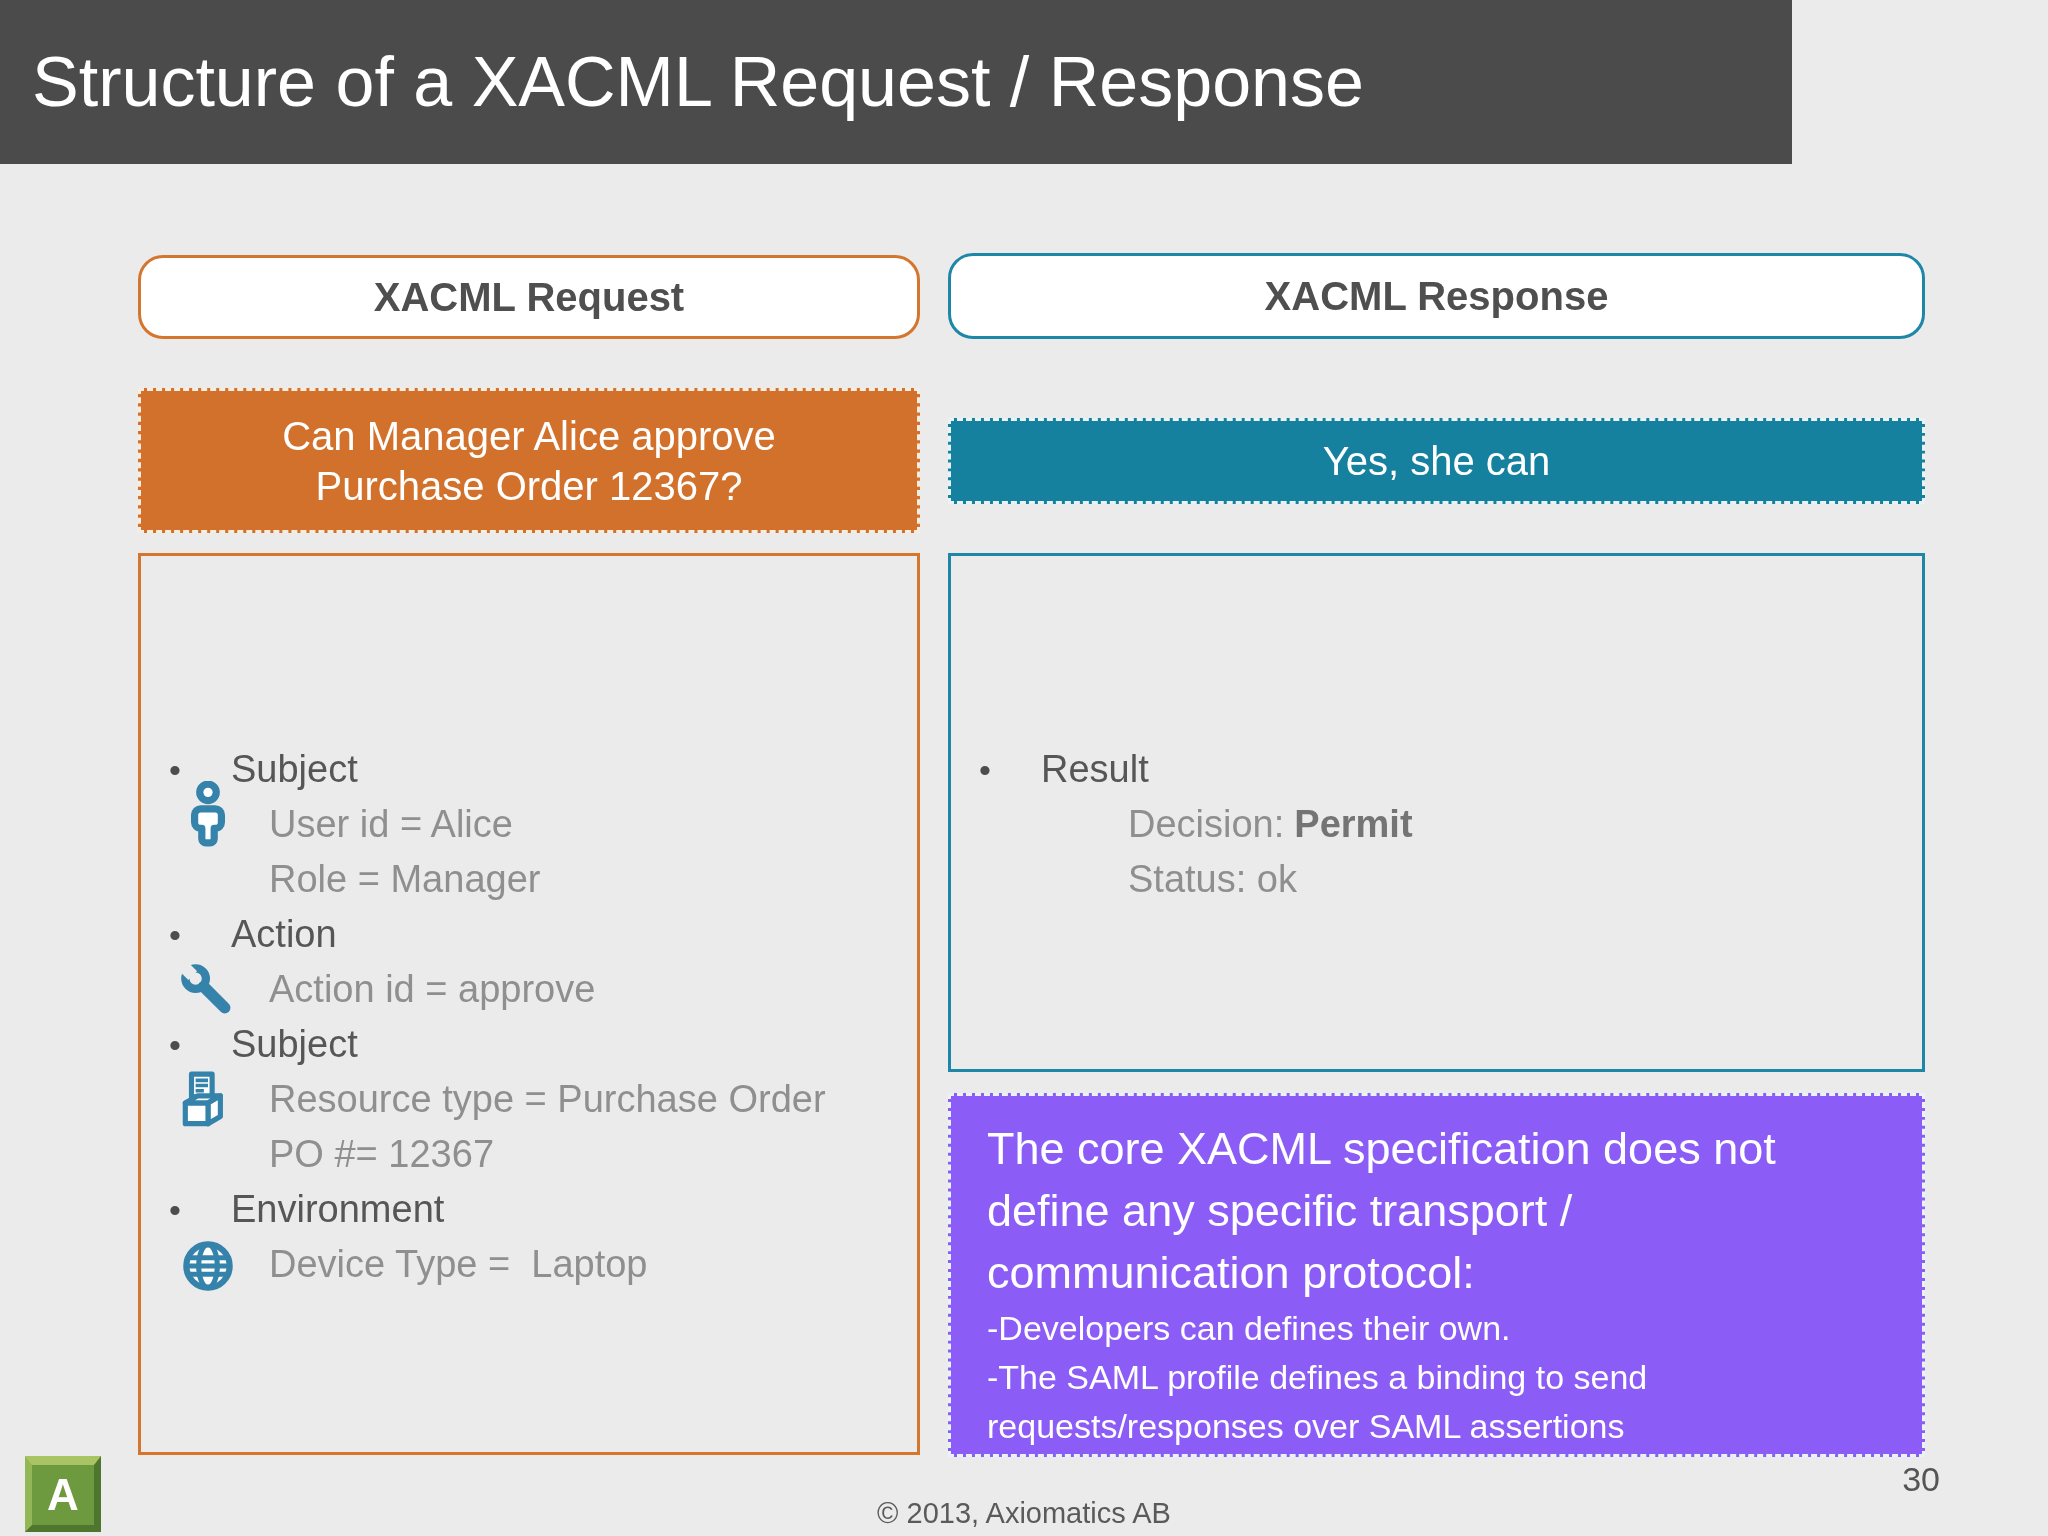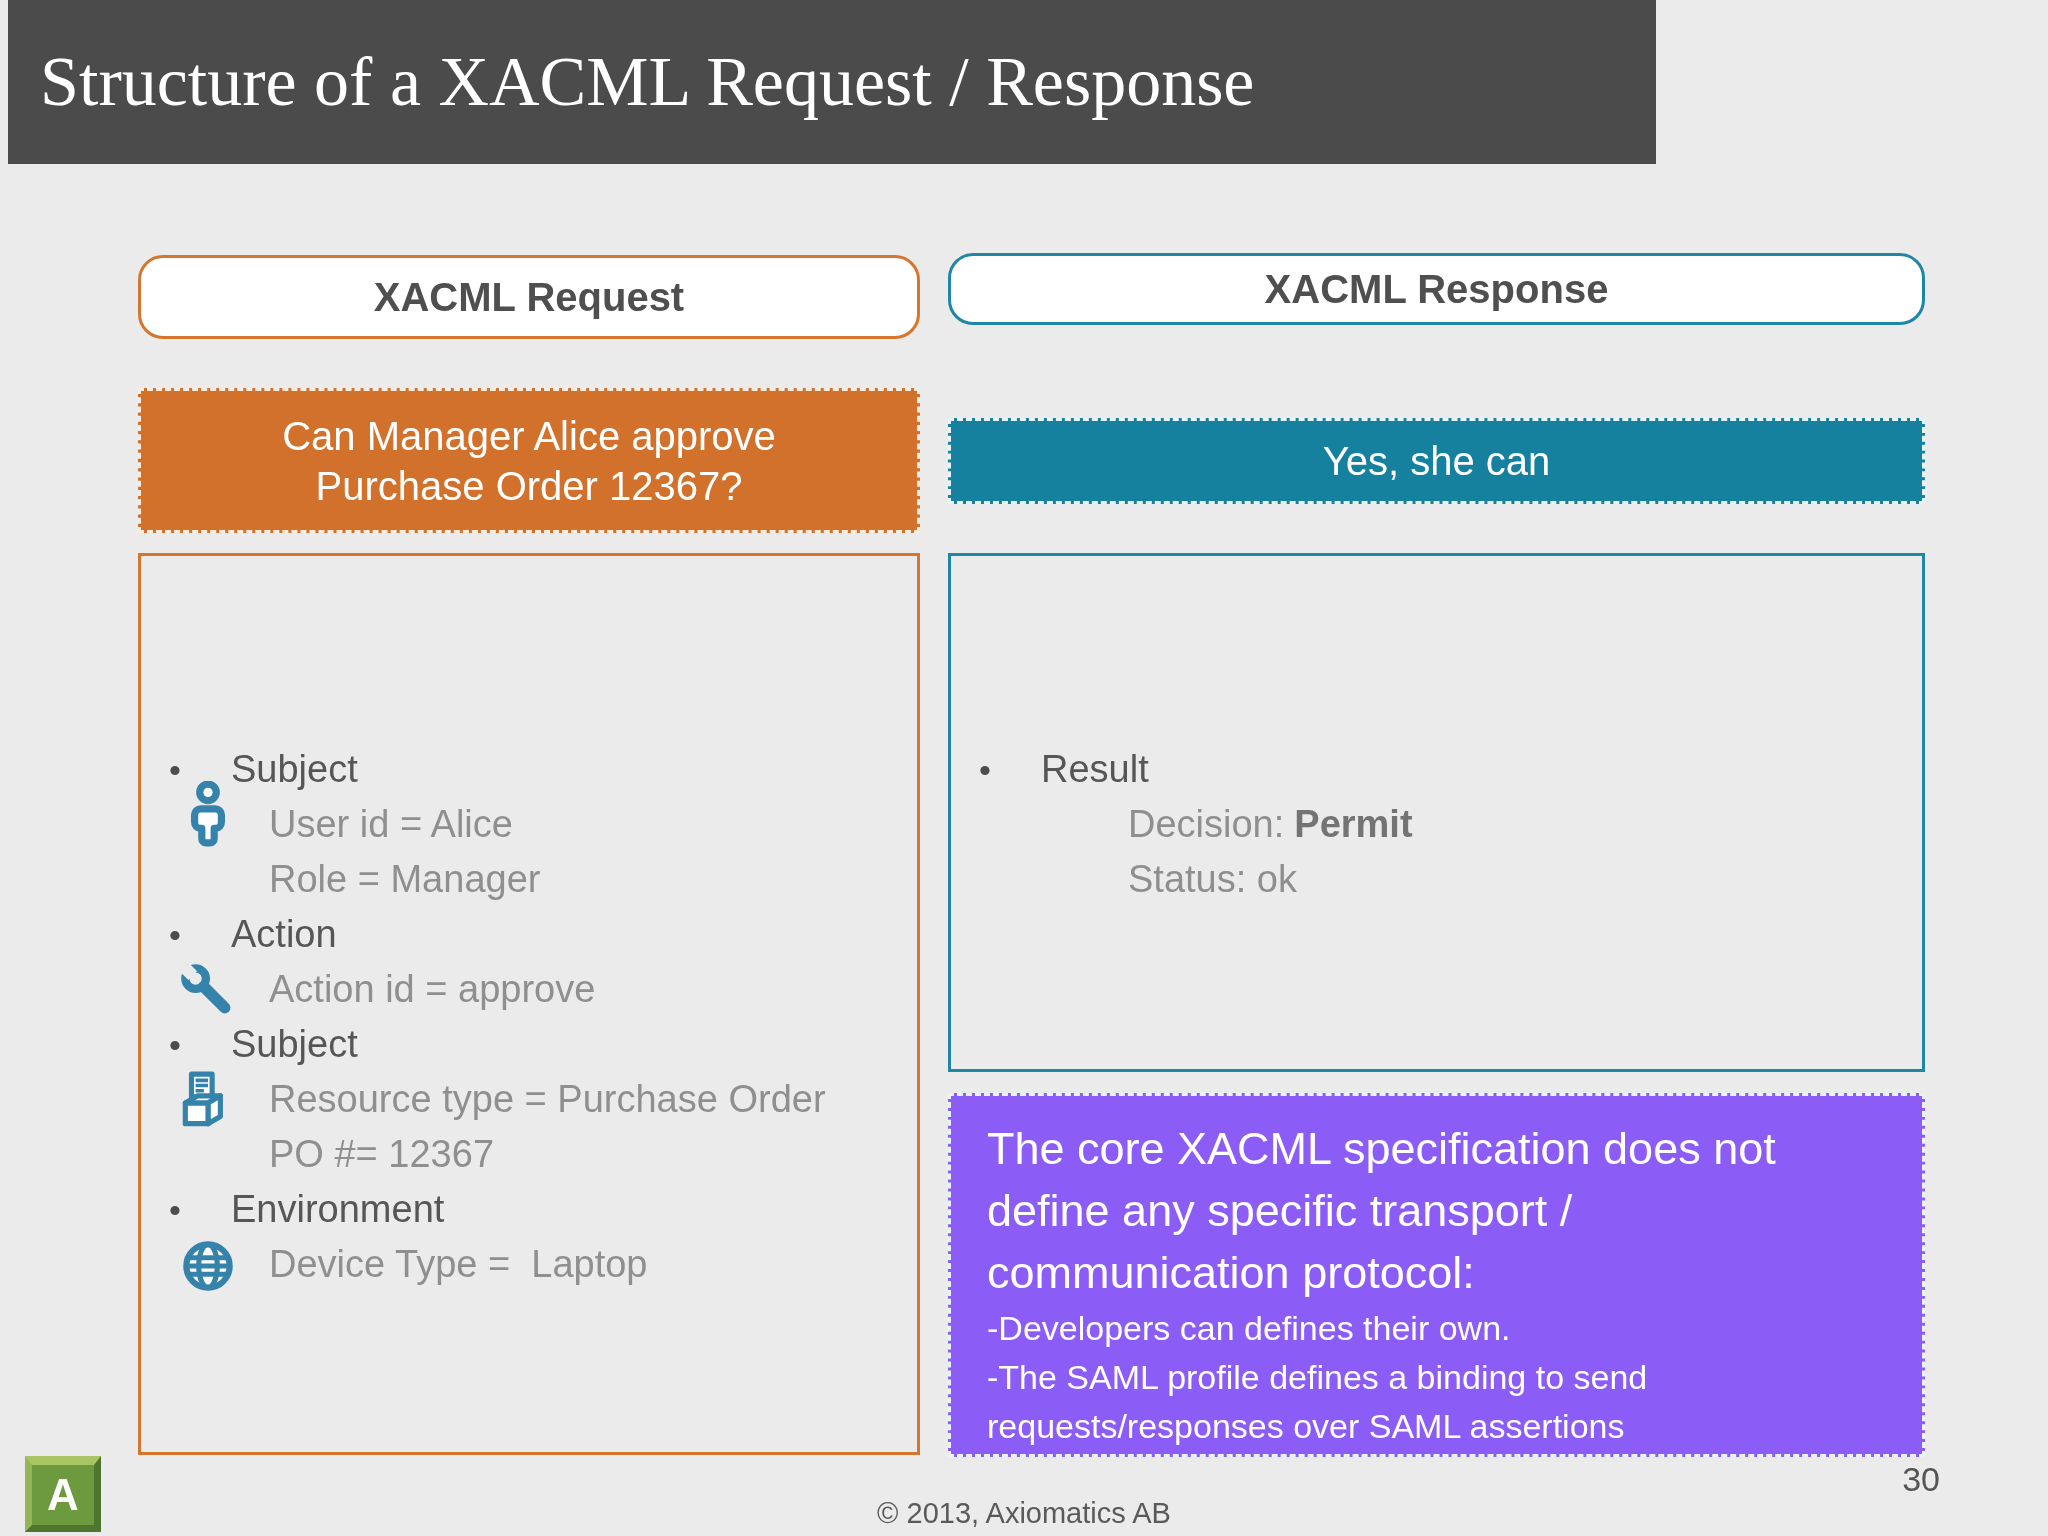--- a/index.html
+++ b/index.html
@@ -4,35 +4,34 @@
 <style>
   html,body{margin:0;padding:0;}
   body{
     width:2048px;height:1536px;position:relative;overflow:hidden;
     background:#ebebeb;
     font-family:"Liberation Sans", sans-serif;
   }
   *{box-sizing:border-box;}
 
   .header-bar{
-    position:absolute;left:8px;top:0;width:1648px;height:164px;
+    position:absolute;left:0;top:0;width:1792px;height:164px;
     background:#4b4b4b;
-    font-family:Liberation Serif, serif;
   }
   .slide-title{
     position:absolute;left:32px;top:50%;transform:translateY(-50%);
     color:#ffffff;font-size:70px;font-weight:400;white-space:nowrap;
   }
 
   .col-head{
     position:absolute;background:#ffffff;display:flex;align-items:center;justify-content:center;
     font-size:40px;font-weight:bold;color:#4f4f4f;border-radius:25px;
   }
   .req-col-head{left:138px;top:255px;width:782px;height:84px;border:3px solid #d4762e;}
-  .res-col-head{left:948px;top:253px;width:977px;height:72px;border:3px solid #1e87a7;}
+  .res-col-head{left:948px;top:253px;width:977px;height:86px;border:3px solid #1e87a7;}
 
   .question-box{
     position:absolute;left:138px;top:388px;width:782px;height:145px;
     background:#d2712b;border:3px dashed #f6ece0;
     display:flex;flex-direction:column;align-items:center;justify-content:center;
     color:#ffffff;font-size:40px;line-height:50px;text-align:center;
   }
   .answer-box{
     position:absolute;left:948px;top:418px;width:977px;height:86px;
     background:#16819f;border:3px dashed #e8f3f6;

